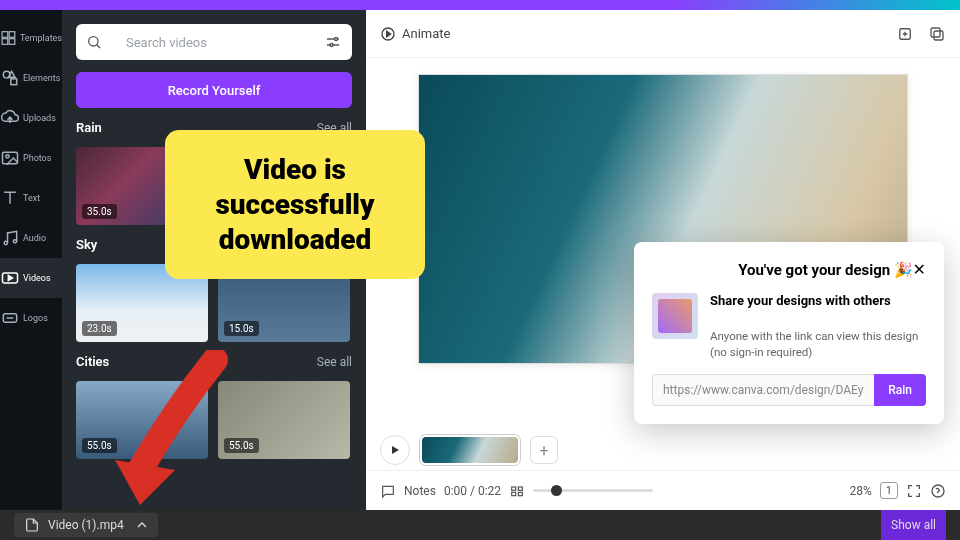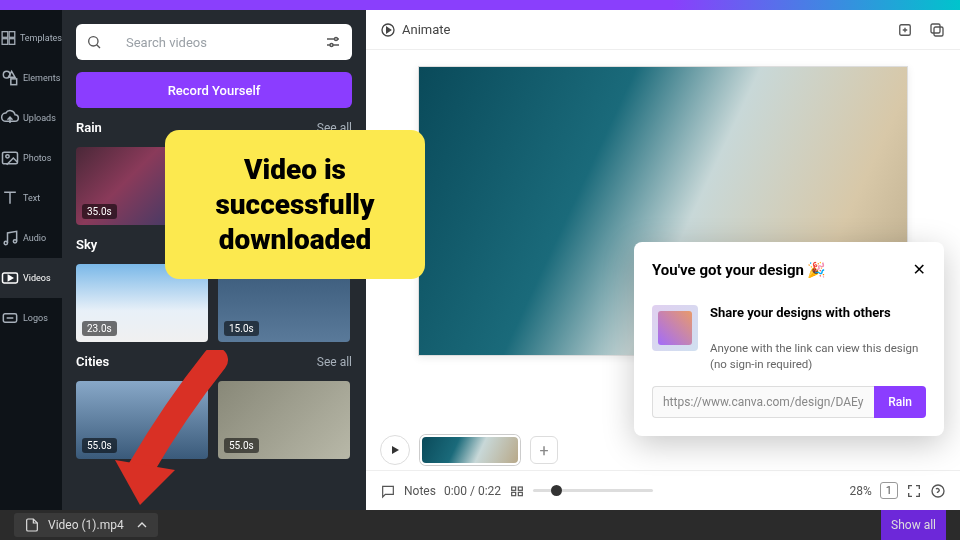--- a/index.html
+++ b/index.html
@@ -21,36 +21,36 @@
 .see-all{color:#a7b0ba;font-size:12px;cursor:pointer}
 .thumbs{display:flex;gap:10px}
 .thumb{position:relative;width:132px;height:78px;border-radius:4px;overflow:hidden;cursor:pointer}
 .dur{position:absolute;bottom:6px;left:6px;background:rgba(0,0,0,.55);color:#fff;font-size:10px;padding:2px 5px;border-radius:3px}
 .rain1{background:linear-gradient(135deg,#4a2838 0%,#8a3a5a 40%,#2a3a6a 100%)}
 .sky1{background:linear-gradient(180deg,#7ab8e8 0%,#e8f0f8 60%,#f0f0f0 100%)}
 .sky2{background:linear-gradient(180deg,#3a5a7a 0%,#5a7a9a 100%)}
 .city1{background:linear-gradient(180deg,#88a8c8 0%,#3a5a7a 100%)}
 .city2{background:linear-gradient(135deg,#888878 0%,#b8b8a8 100%)}
 .canvas{flex:1;background:#fff;display:flex;flex-direction:column;position:relative}
-.canvas-top{height:40px;display:flex;align-items:center;justify-content:space-between;padding:0 14px;border-bottom:1px solid #eee}
+.canvas-top{height:48px;display:flex;align-items:center;justify-content:space-between;padding:0 14px;border-bottom:1px solid #eee}
 .animate-btn{display:flex;align-items:center;gap:6px;font-size:13px;color:#444;cursor:pointer}
 .top-icons{display:flex;gap:14px;color:#555}
 .top-icons svg{width:18px;height:18px;cursor:pointer}
 .stage{flex:1;display:flex;align-items:flex-start;justify-content:center;padding:16px 0}
 .video-frame{width:490px;height:290px;background:linear-gradient(115deg,#0a4a5a 0%,#1a6a7a 35%,#c8d8d8 55%,#d8c8a8 80%,#b8a888 100%);border:1px solid #ddd;box-shadow:0 2px 8px rgba(0,0,0,.08)}
 .timeline{height:40px;display:flex;align-items:center;padding:0 14px;gap:10px}
 .play-circle{width:30px;height:30px;border:1px solid #ddd;border-radius:50%;display:flex;align-items:center;justify-content:center;cursor:pointer}
 .clip{width:100px;height:30px;border-radius:6px;background:linear-gradient(115deg,#0a4a5a 0%,#1a6a7a 35%,#c8d8d8 60%,#b8a888 100%);border:2px solid #fff;box-shadow:0 0 0 1px #ccc}
 .add-clip{width:28px;height:28px;border:1px solid #ddd;border-radius:6px;display:flex;align-items:center;justify-content:center;color:#888;cursor:pointer}
 .bottom-bar{height:40px;border-top:1px solid #eee;display:flex;align-items:center;padding:0 14px;gap:8px;font-size:12px;color:#555}
 .bottom-bar .spacer{flex:1}
 .slider{width:120px;height:3px;background:#ddd;border-radius:2px;position:relative}
 .slider::after{content:"";position:absolute;left:18px;top:-4px;width:11px;height:11px;background:#333;border-radius:50%}
 .popup{position:absolute;right:16px;top:232px;width:310px;background:#fff;border-radius:8px;box-shadow:0 8px 32px rgba(0,0,0,.22);padding:18px;z-index:10}
-.popup-head{display:flex;justify-content:space-between;align-items:center;margin-bottom:26px}
+.popup-head{display:flex;justify-content:flex-end;align-items:center;margin-bottom:14px}
 .popup-head h2{font-size:15px;font-weight:700}
 .close-x{cursor:pointer;font-size:16px}
 .popup-body{display:flex;gap:12px;margin-bottom:14px}
 .illus{width:46px;height:46px;flex-shrink:0;background:linear-gradient(135deg,#e0d0f0,#d0e0f0);border-radius:4px;position:relative}
 .illus::after{content:"";position:absolute;inset:6px;background:linear-gradient(45deg,#8b3dff,#f08030);border-radius:3px;opacity:.7}
 .popup-body h3{font-size:13px;font-weight:700;margin-bottom:20px}
 .popup-body p{font-size:11.5px;color:#666;line-height:1.4}
 .link-row{display:flex;gap:0}
 .link-row input{flex:1;border:1px solid #ddd;border-right:none;border-radius:4px 0 0 4px;padding:8px 10px;font-size:12px;color:#888;outline:none;background:#fafafa}
 .copy-btn{background:#8b3dff;color:#fff;border:none;border-radius:0 4px 4px 0;padding:0 14px;font-size:12px;font-weight:500;cursor:pointer}

